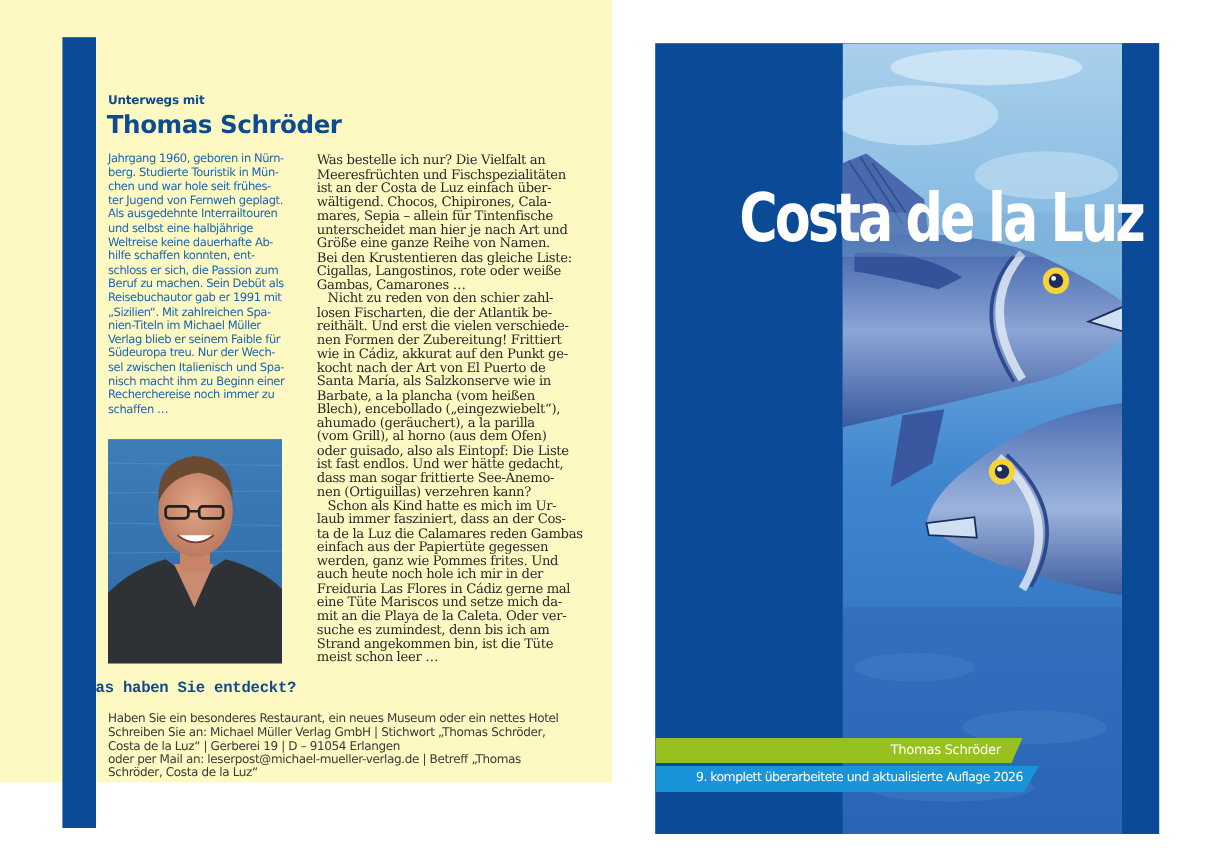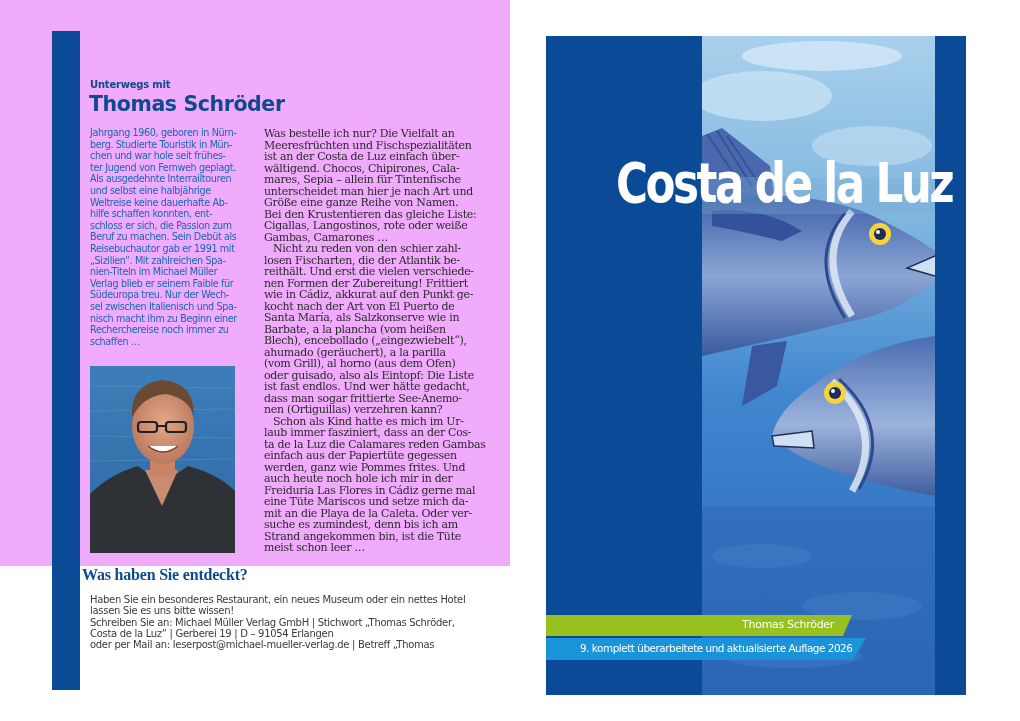--- a/index.html
+++ b/index.html
@@ -1,37 +1,37 @@
 <!DOCTYPE html>
 <html><head>
   <meta charset="utf-8">
   <style>
     * { margin: 0; padding: 0; box-sizing: border-box; }
     html, body { width: 1020px; height: 721px; background: #ffffff; overflow: hidden; }
     body { position: relative; font-family: "Liberation Sans", sans-serif; }
 
     
-    .left-page { position: absolute; left: 0; top: 0; width: 510px; height: 566px; background: #f0abfc; }
+    .left-page { position: absolute; left: 0; top: 0; width: 510px; height: 652px; background: #fef9c3; }
     .left-bar { position: absolute; left: 52px; top: 31px; width: 28px; height: 659px; background: #0a4a97; }
 
     .kicker { position: absolute; left: 90px; top: 79px; font-size: 10px; font-weight: bold; color: #0d4b8e; font-family: "DejaVu Sans", sans-serif; letter-spacing: -0.2px; }
     .author-name { position: absolute; left: 89px; top: 92px; font-size: 20.5px; font-weight: bold; color: #0d4b8e; font-family: "DejaVu Sans", sans-serif; letter-spacing: -0.4px; }
 
     .bio { position: absolute; left: 90px; top: 127px; width: 155px; font-size: 9.6px; line-height: 11.6px; color: #1a66b0; font-family: "DejaVu Sans", sans-serif; letter-spacing: -0.35px; }
     .bio span { display: block; white-space: nowrap; }
 
     .photo { position: absolute; left: 90px; top: 366px; width: 145px; height: 187px; overflow: hidden; background: #3f7fb8; }
     .photo svg { display: block; }
 
     .article { position: absolute; left: 264px; top: 128px; width: 163px; font-size: 11px; line-height: 11.5px; color: #2a2a2a; font-family: "DejaVu Serif", serif; letter-spacing: -0.3px; }
     .article span { display: block; white-space: nowrap; text-align: justify; text-align-last: justify; }
     .article span.last { text-align-last: left; }
     .article span.indent { padding-left: 9px; }
 
-    .contact-title { position: absolute; left: 82px; top: 566px; font-size: 16px; font-weight: bold; color: #0d4b8e; font-family: Liberation Serif, serif; letter-spacing: -0.2px; }
+    .contact-title { position: absolute; left: 72px; top: 566px; font-size: 13px; font-weight: bold; color: #0d4b8e; font-family: Liberation Mono, monospace; letter-spacing: -0.2px; }
     .contact { position: absolute; left: 90px; top: 579px; width: 360px; font-size: 10px; line-height: 11.3px; color: #3a3a3a; font-family: "DejaVu Sans", sans-serif; letter-spacing: -0.3px; margin-top: 15px; }
     .contact span { display: block; white-space: nowrap; }
 
     
     .cover { position: absolute; left: 546px; top: 36px; width: 420px; height: 659px; background: #0a4a97; overflow: hidden; }
     .cover-art { position: absolute; left: 156px; top: 0; width: 233px; height: 659px; overflow: hidden; }
     .cover-art svg { display: block; }
     .cover-right-bar { position: absolute; left: 389px; top: 0; width: 31px; height: 659px; background: #0a4a97; }
 
     .title-overlay { position: absolute; left: 156px; top: 141px; width: 233px; height: 37px; background: rgba(120,170,210,0.35); }
@@ -146,24 +146,24 @@
     <span>eine Tüte Mariscos und setze mich da-</span>
     <span>mit an die Playa de la Caleta. Oder ver-</span>
     <span>suche es zumindest, denn bis ich am</span>
     <span>Strand angekommen bin, ist die Tüte</span>
     <span class="last">meist schon leer …</span>
   </div>
 
   <div class="contact-title">Was haben Sie entdeckt?</div>
   <div class="contact">
     <span>Haben Sie ein besonderes Restaurant, ein neues Museum oder ein nettes Hotel</span>
-    <span>lassen Sie es uns bitte wissen!</span>
     <span>Schreiben Sie an: Michael Müller Verlag GmbH | Stichwort „Thomas Schröder,</span>
     <span>Costa de la Luz“ | Gerberei 19 | D – 91054 Erlangen</span>
     <span>oder per Mail an: leserpost@michael-mueller-verlag.de | Betreff „Thomas</span>
+    <span>Schröder, Costa de la Luz“</span>
   </div>
 </div>
 
 <div class="cover">
   <div class="cover-art">
     <svg width="233" height="659" viewBox="0 0 233 659">
       <defs>
         <linearGradient id="sky" x1="0" y1="0" x2="0" y2="1">
           <stop offset="0" stop-color="#a9d0ec"></stop>
           <stop offset="0.28" stop-color="#7fb6e0"></stop>

